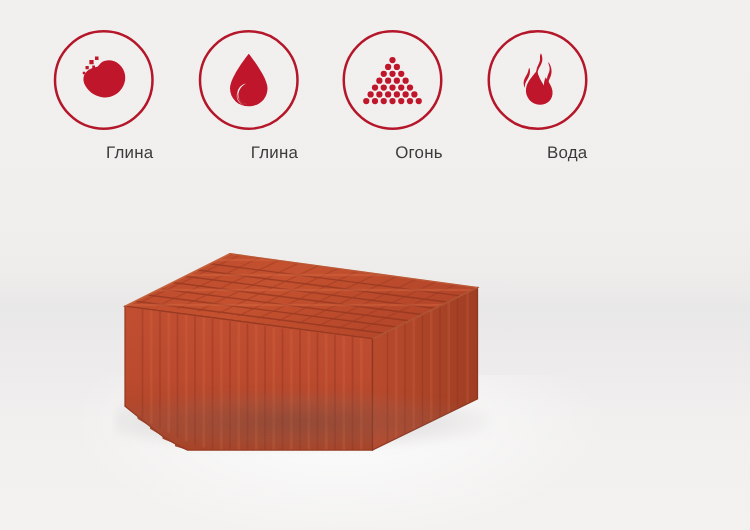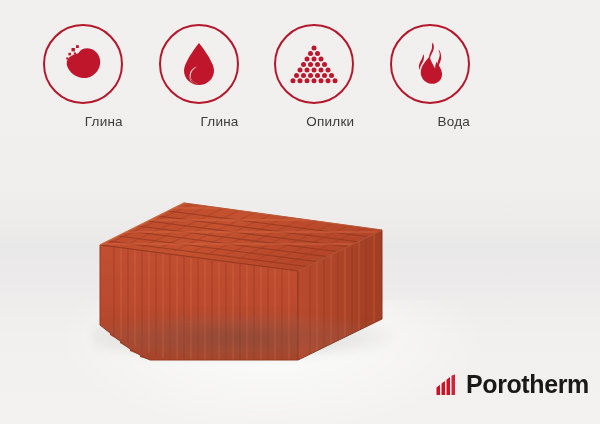--- a/index.html
+++ b/index.html
@@ -188,21 +188,21 @@
             <circle cx="4" cy="36.8" r="2.5"></circle>
             <circle cx="11" cy="36.8" r="2.5"></circle>
             <circle cx="18" cy="36.8" r="2.5"></circle>
             <circle cx="25" cy="36.8" r="2.5"></circle>
             <circle cx="32" cy="36.8" r="2.5"></circle>
             <circle cx="39" cy="36.8" r="2.5"></circle>
             <circle cx="46" cy="36.8" r="2.5"></circle>
           </g>
         </svg>
       </div>
-      <div class="icon-label">Опилки</div>
+      <div class="icon-label">Огонь</div>
     </div>
 
     <div class="icon-item">
       <div class="icon-circle">
         <svg class="glyph" width="40" height="48" viewBox="0 0 40 48">
           <g fill="#c0162b">
 
             <path d="M19.5 16.5 C15.5 21.5 11.5 25.5 10.8 31 C10.0 37.5 15.0 43.5 21.5 43.8 C28.0 44.1 32.6 39.3 32.0 33.2 C31.6 28.8 28.6 25.4 26.6 21.8 C25.6 23.8 25.0 26.0 25.2 28.4 C23.0 25.0 20.8 21.0 19.5 16.5 Z"></path>
 
             <path d="M22.8 2.5 C24.6 6.5 24.0 9.5 22.4 12.4 C20.7 15.4 19.3 18.2 20.2 21.8 C19.0 19.4 18.6 16.8 19.6 14.2 C20.4 12.0 21.8 10.0 22.0 7.6 C22.1 6.0 21.6 4.2 22.8 2.5 Z"></path>
@@ -347,25 +347,14 @@
         <path d="M288 49 L288 138"></path>
       </g>
       <path d="M212 86 L296 45 L296 134 L212 175 Z" fill="none" stroke="#8e3720" stroke-width="1"></path>
 
       <path d="M14 60 L98 18" stroke="#e08154" stroke-width="1.4" fill="none" opacity="0.55"></path>
       <path d="M98 18 L296 45" stroke="#e08154" stroke-width="1.2" fill="none" opacity="0.40"></path>
       <path d="M212 86 L296 45" stroke="#e58a5c" stroke-width="1.2" fill="none" opacity="0.35"></path>
     </svg>
   </div>
 
-  <div id="logo">
-    <svg width="24" height="22" viewBox="0 0 24 22">
-      <g fill="#cf1126">
-        <path d="M1.5 21 L1.5 13.5 L5.0 10.8 L5.0 21 Z"></path>
-        <path d="M6.5 21 L6.5 9.6 L10.0 6.9 L10.0 21 Z"></path>
-        <path d="M11.5 21 L11.5 5.7 L15.0 3.0 L15.0 21 Z"></path>
-        <path d="M16.5 21 L16.5 1.8 L20.0 0.2 L20.0 21 Z" opacity="0.92"></path>
-      </g>
-    </svg>
-    <div id="logo-text">Porotherm</div>
-  </div>
 
 </div>
 
 </body></html>

